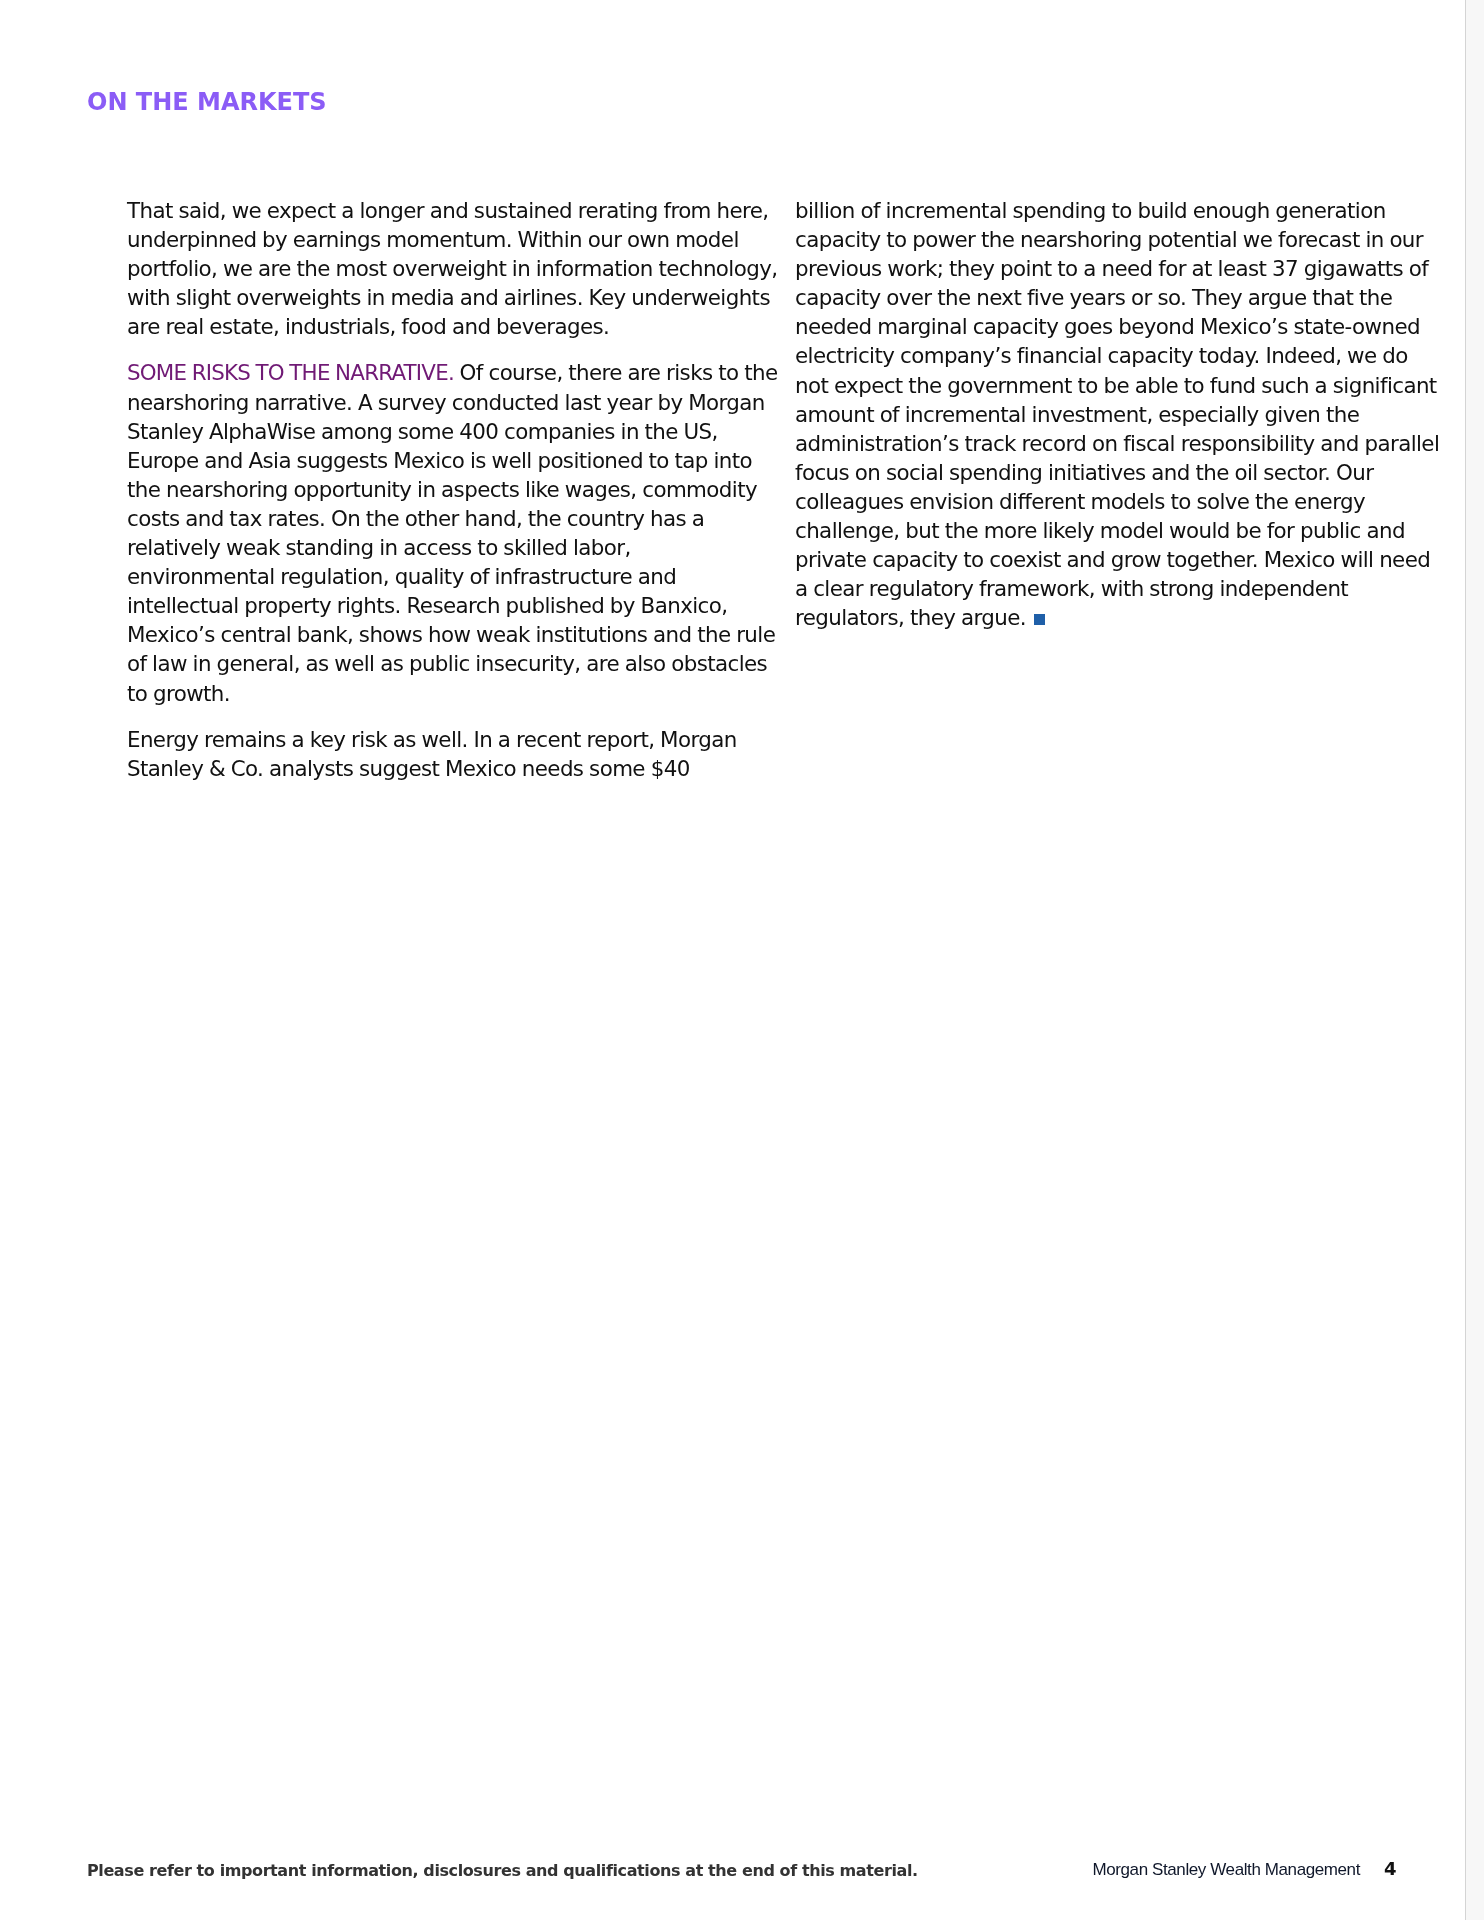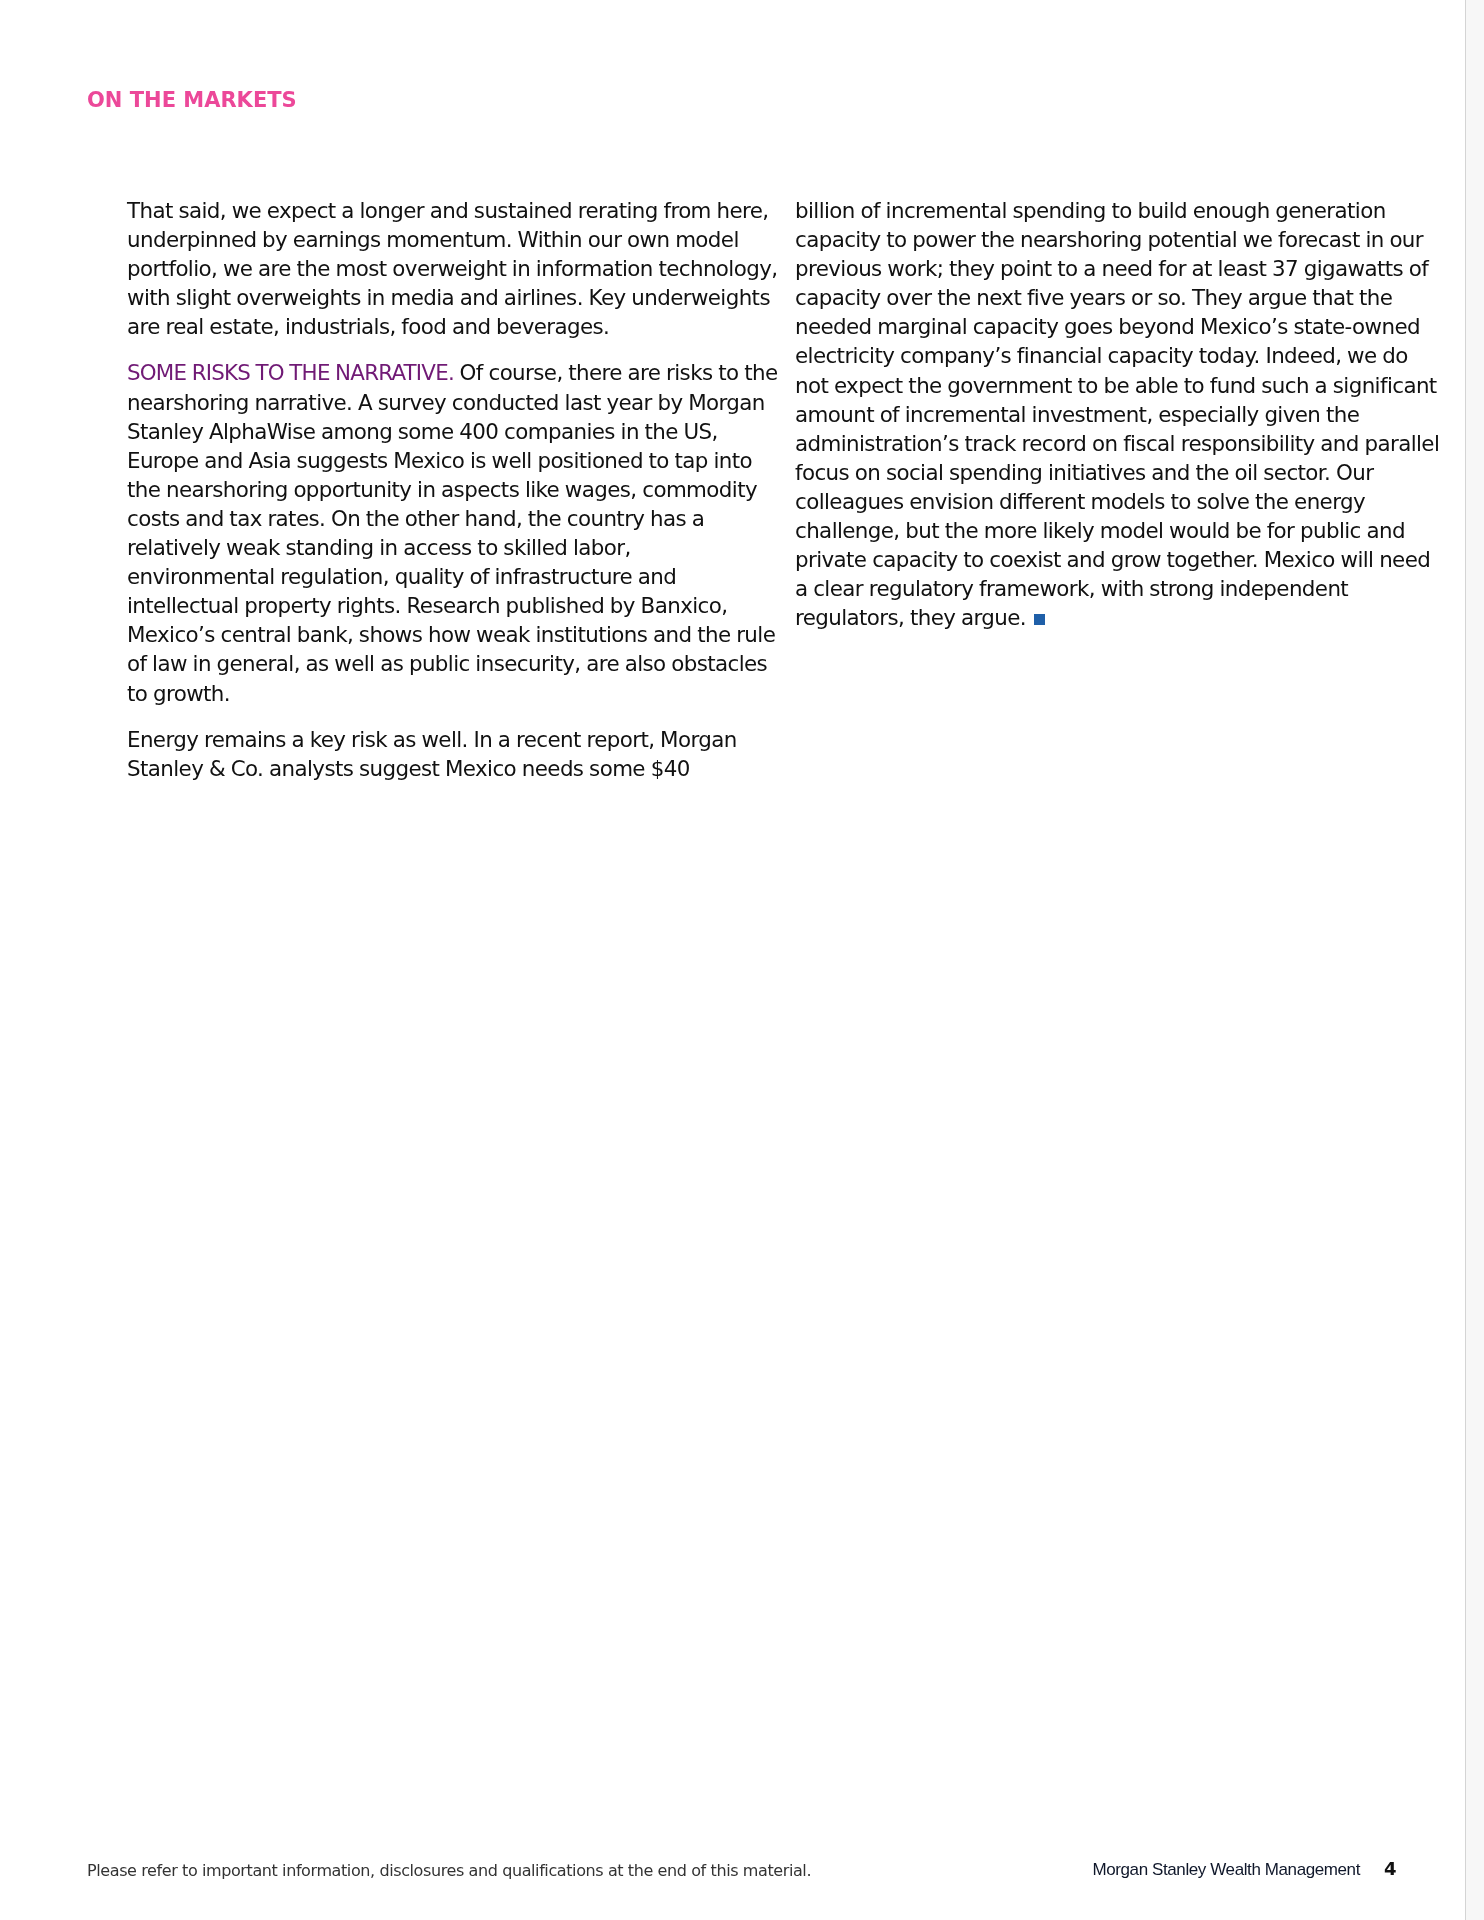--- a/index.html
+++ b/index.html
@@ -23,23 +23,23 @@
       height: 1920px;
       background: #f7f7f7;
       border-left: 1px solid #d4d4d4;
     }
     .section-label {
       position: absolute;
       left: 87px;
       top: 88px;
       font-family: "DejaVu Sans", sans-serif;
       font-weight: bold;
-      font-size: 21px;
+      font-size: 24px;
       letter-spacing: 0px;
-      color: #ec4899;
+      color: #8b5cf6;
     }
     .column {
       position: absolute;
       top: 196px;
       font-family: "DejaVu Sans", sans-serif;
       font-size: 21.4px;
       line-height: 29.1px;
       color: #111111;
       letter-spacing: -0.6px;
       word-spacing: -0.5px;
@@ -68,21 +68,21 @@
       margin-top: 30px !important;
     }
     .footer-disclaimer {
       position: absolute;
       left: 87px;
       top: 1861px;
       font-family: "DejaVu Sans", sans-serif;
       font-size: 16px;
       color: #333333;
       letter-spacing: -0.4px;
-      font-weight: 400;
+      font-weight: 700;
     }
     .footer-brand {
       position: absolute;
       right: 124px;
       top: 1860px;
       font-family: Liberation Sans, sans-serif;
       font-size: 17px;
       color: #0f172a;
       letter-spacing: -0.4px;
     }

